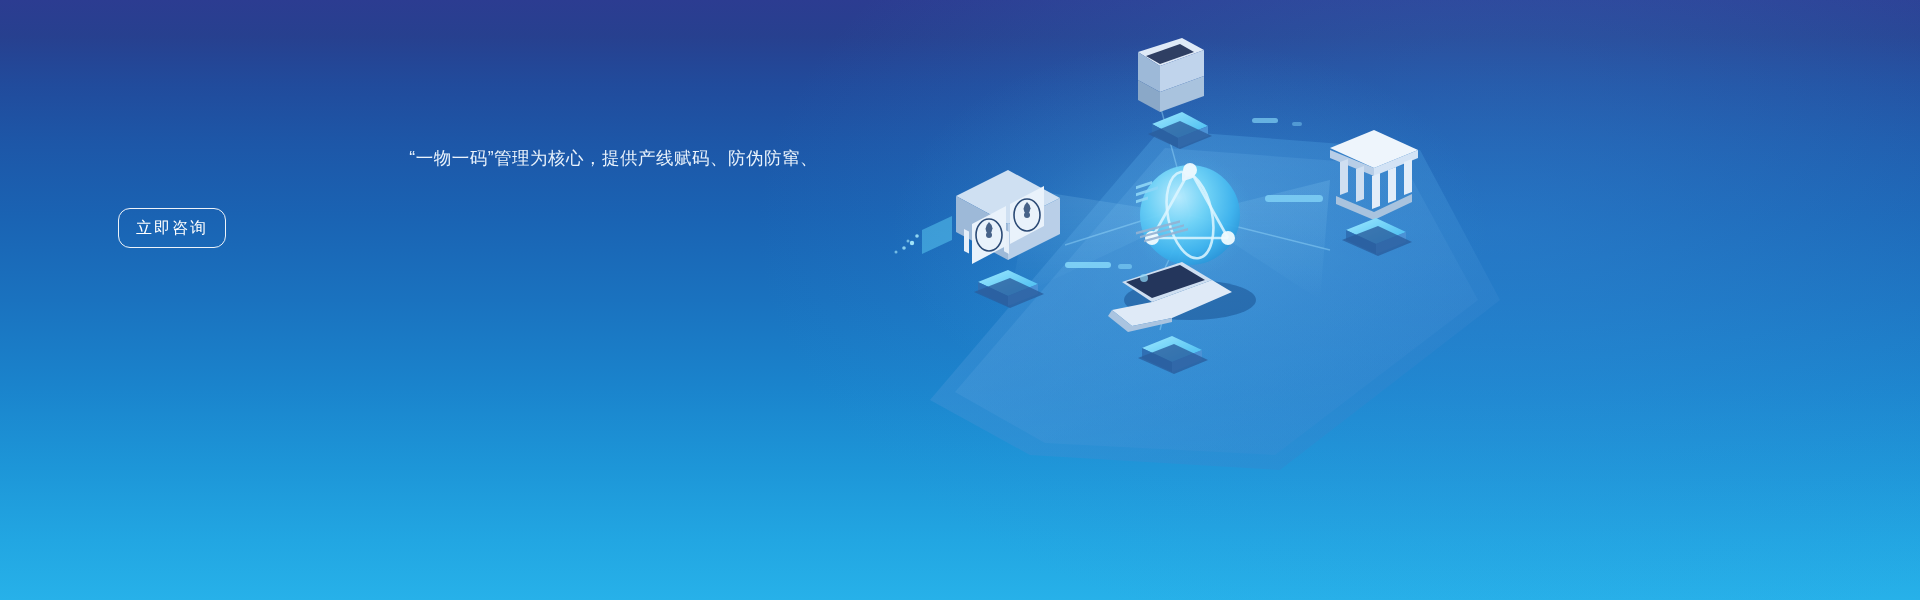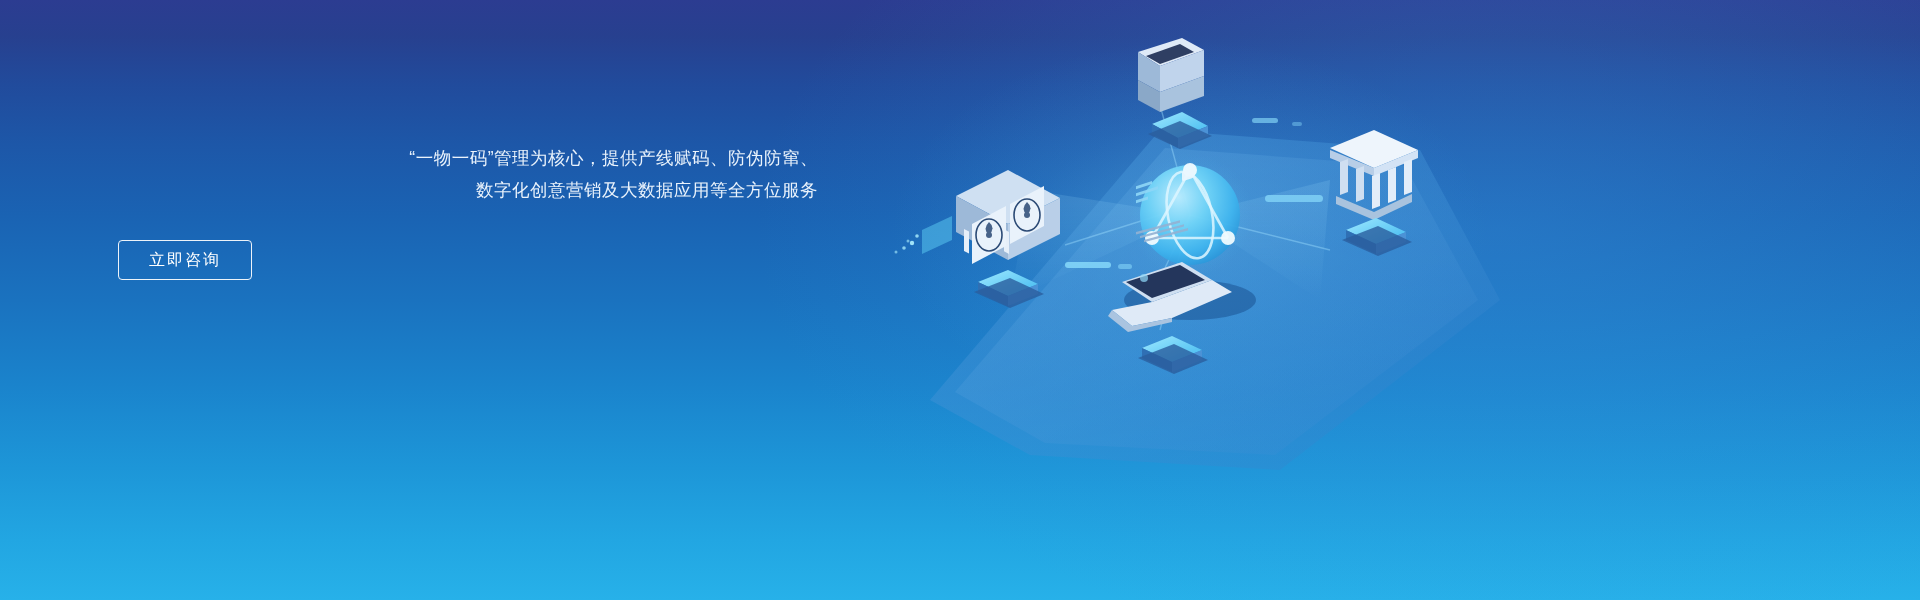--- a/index.html
+++ b/index.html
@@ -45,45 +45,44 @@
     color:#eaf3fc;
     line-height:32px;
     letter-spacing:0.5px;
     white-space:nowrap;
   }
   .cta {
     display:inline-flex;
     align-items:center;
     justify-content:center;
     margin-top:34px;
-    width:134px;
+    width:108px;
     height:40px;
     border:1px solid rgba(255,255,255,0.92);
-    border-radius:4px;
+    border-radius:12px;
     color:#ffffff;
     font-size:16px;
     letter-spacing:2px;
     background:transparent;
     cursor:pointer;
   }
 
   
   .art { position:absolute; left:860px; top:0; width:720px; height:600px; }
   .art svg { display:block; width:720px; height:600px; }
 </style>
 </head>
 <body>
 
 <div class="banner">
 
   <div class="copy">
 
     <div class="sub">
       <div class="sub-line">“一物一码”管理为核心，提供产线赋码、防伪防窜、</div>
-      <div class="sub-line">数字化创意营销及大数据应用等全方位服务</div>
     </div>
 
     <div class="cta">立即咨询</div>
   </div>
 
   <div class="art">
     <svg viewBox="0 0 720 600" xmlns="http://www.w3.org/2000/svg">
       <defs>
         <linearGradient id="plat" x1="0" y1="0" x2="1" y2="1">
           <stop offset="0%" stop-color="#4b9adb" stop-opacity="0.55"></stop>

